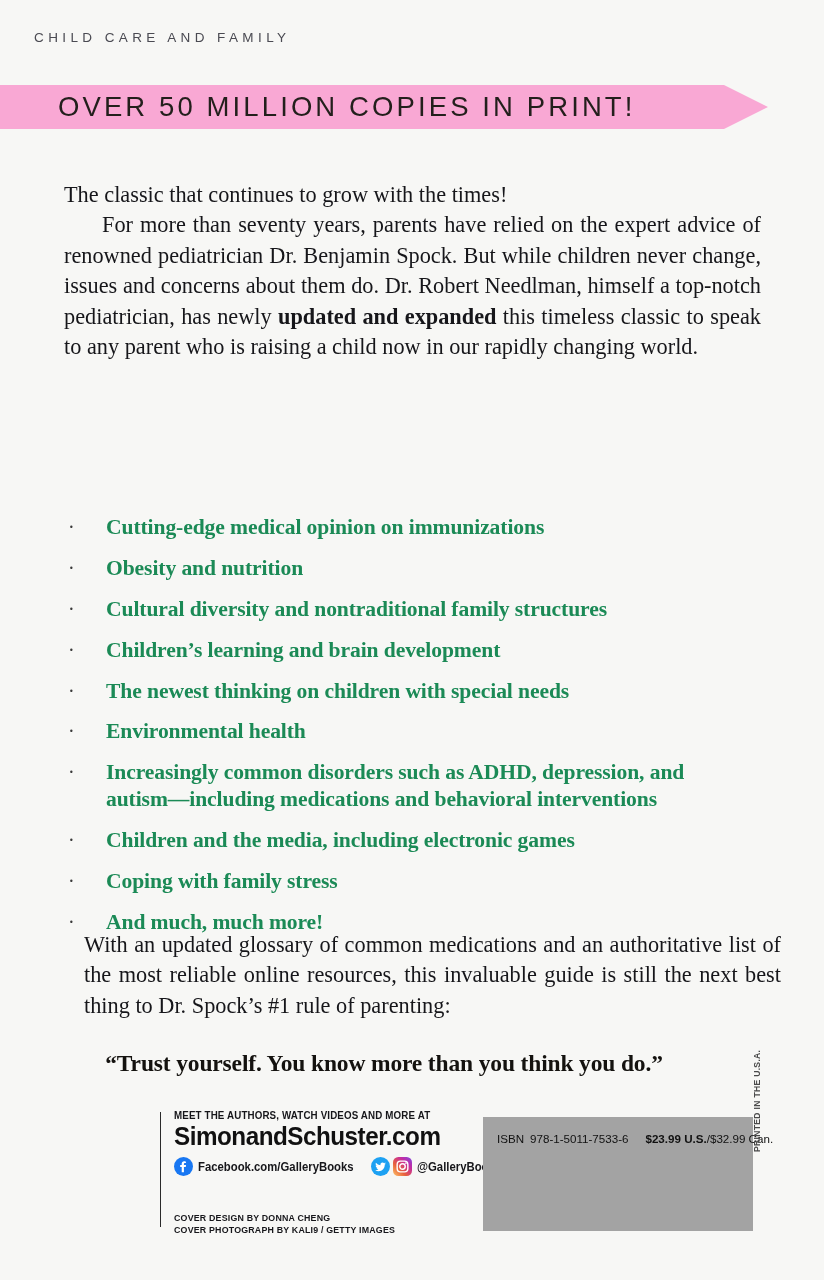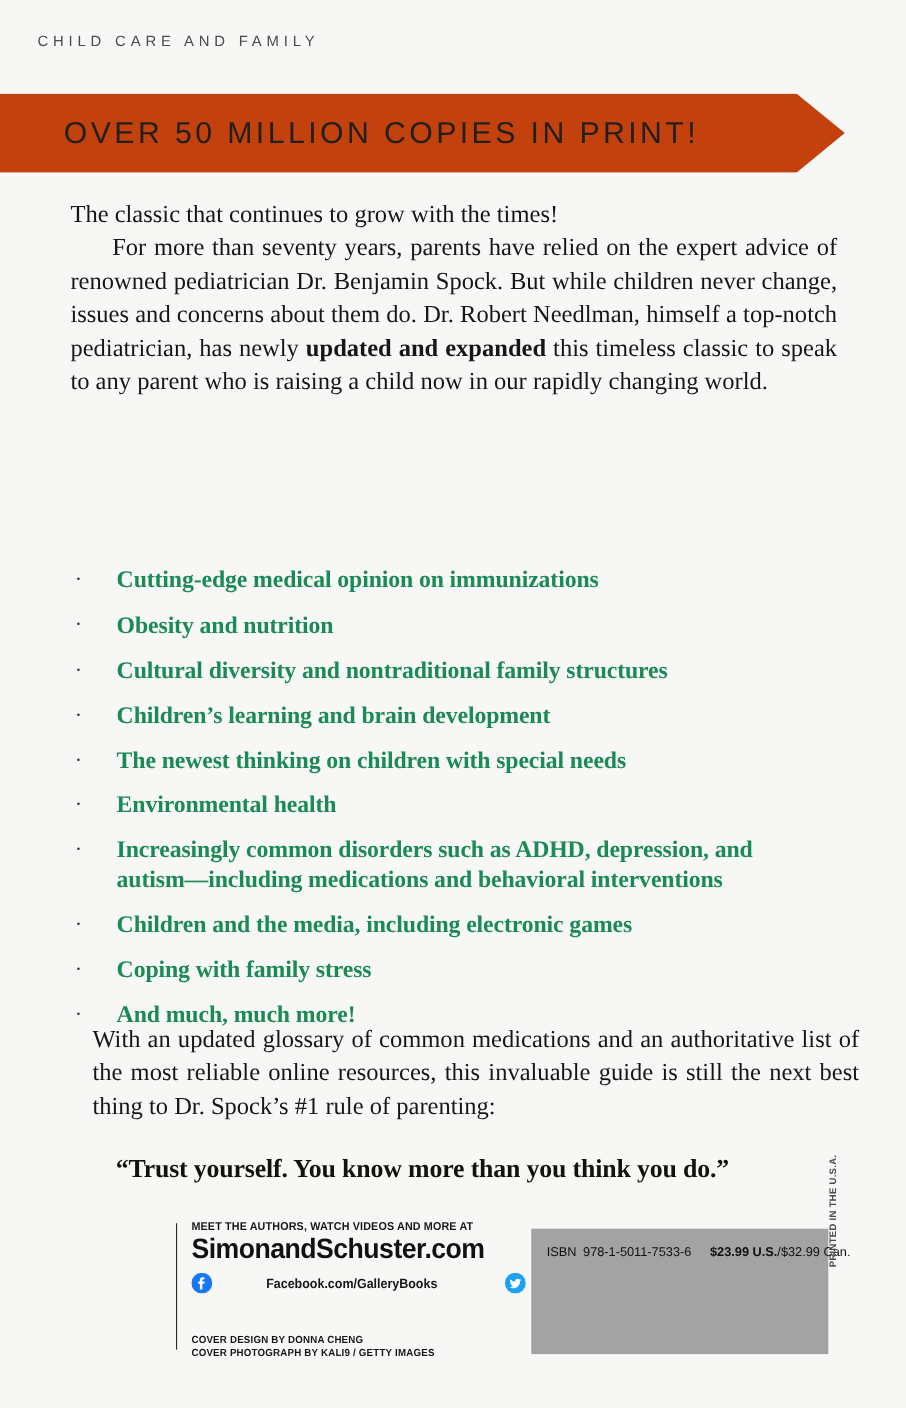--- a/index.html
+++ b/index.html
@@ -29,22 +29,22 @@
     font-weight: 400;
     white-space: nowrap;
   }
 
   
   .banner {
     position: absolute;
     left: 0;
     top: 85px;
     width: 768px;
-    height: 72px;
-    background: #c2410c;
+    height: 44px;
+    background: #f9a8d4;
     clip-path: polygon(0 0, 724px 0, 768px 50%, 724px 100%, 0 100%);
     display: flex;
     align-items: center;
   }
   .banner-text {
     margin-left: 58px;
     font-family: "Liberation Sans", sans-serif;
     font-size: 27.5px;
     font-weight: 400;
     letter-spacing: 3.1px;
@@ -185,21 +185,20 @@
     color: #111;
     line-height: 28px;
     margin-top: 1px;
     transform: scaleX(0.95);
     transform-origin: left center;
   }
   .social-row {
     display: flex;
     align-items: center;
     margin-top: 7px;
-    gap: 44px;
   }
   .social-label {
     font-size: 12.2px;
     font-weight: bold;
     color: #16161a;
     white-space: nowrap;
     margin: 0 6px 0 5px;
     transform: scaleX(0.93);
     transform-origin: left center;
   }

